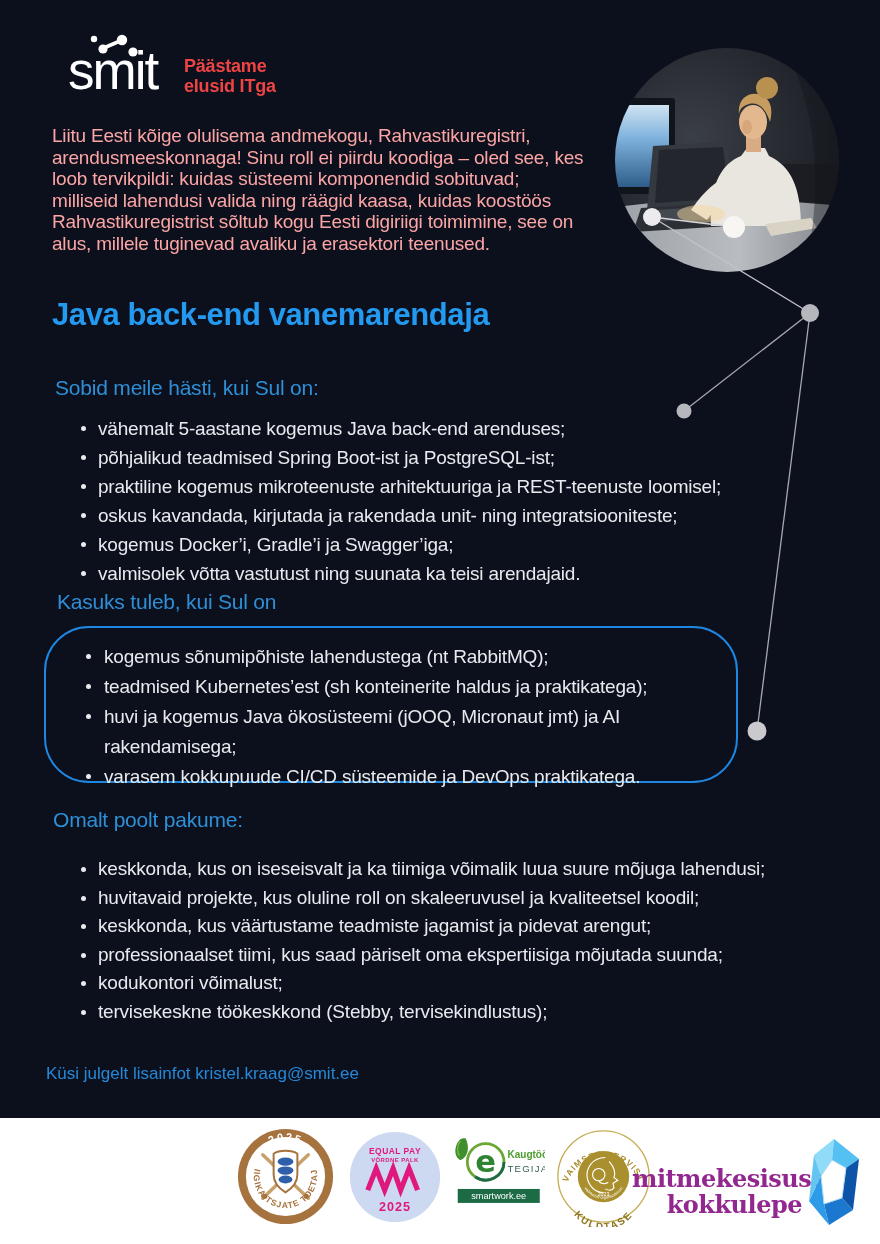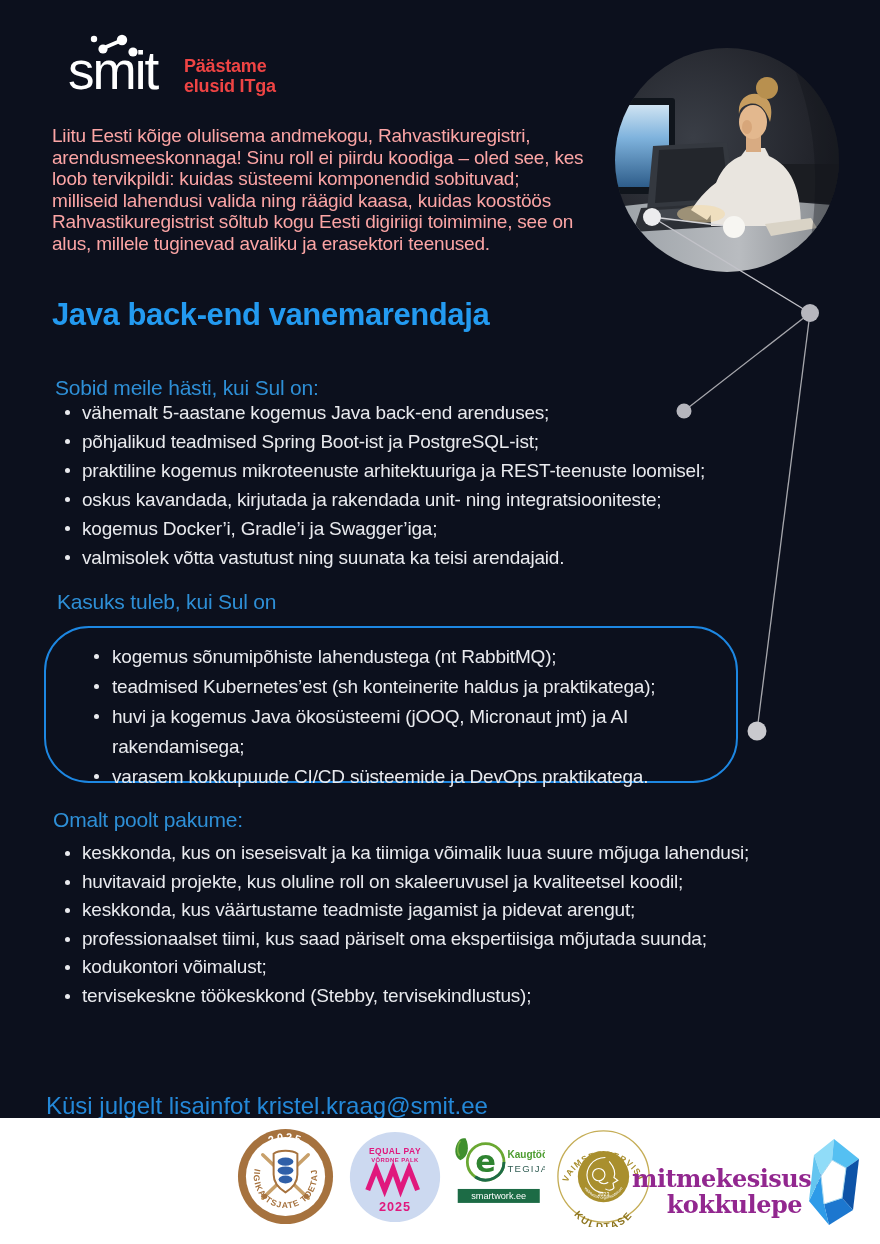--- a/index.html
+++ b/index.html
@@ -26,38 +26,38 @@
   .intro div{white-space:nowrap;}
 
   .job-title{position:absolute;left:52px;top:297px;margin:0;font-size:31px;font-weight:bold;
              letter-spacing:-0.4px;color:#239af0;}
 
   .sec-heading{position:absolute;font-size:21px;color:#2e8fd6;letter-spacing:-0.2px;}
   .h-fit{left:55px;top:356px;margin-top:20px;}
   .h-bonus{left:57px;top:590px;}
   .h-offer{left:53px;top:808px;}
 
-  ul.blist{list-style:none;margin:0;padding:0;position:absolute;}
+  ul.blist{list-style:none;margin:16px;padding:0;position:absolute;}
   ul.blist li{position:relative;padding-left:24px;font-size:19px;letter-spacing:-0.2px;}
   ul.blist li::before{content:"";position:absolute;left:7px;top:12px;width:5px;height:5px;
                       border-radius:50%;background:#e9eaee;}
   .list-fit{left:58px;top:398px;}
   .list-fit li{line-height:29px;}
   .list-offer{left:58px;top:839px;}
   .list-offer li{line-height:28.5px;}
 
   .bonus-box{position:absolute;left:44px;top:626px;width:694px;height:157px;
              border:2.5px solid #1d87e2;border-radius:45px;box-sizing:border-box;}
-  .bonus-box ul{position:static;padding:14px 28px 0 40px;margin:0;list-style:none;}
+  .bonus-box ul{position:static;padding:14px 28px 0 32px;margin:0;list-style:none;}
   .bonus-box li{position:relative;padding-left:26px;font-size:19px;line-height:30px;
                 letter-spacing:-0.2px;}
   .bonus-box li::before{content:"";position:absolute;left:8px;top:12px;width:5px;height:5px;
                         border-radius:50%;background:#e9eaee;}
 
-  .contact{position:absolute;left:46px;top:1064px;font-size:24px;color:#2488d8;margin-top:28px;}
+  .contact{position:absolute;left:46px;top:1064px;font-size:17px;color:#2488d8;}
 
   
   .footer{position:absolute;left:0;top:1118px;width:880px;height:126px;background:#ffffff;z-index:3;}
   .badge{position:absolute;}
   .b1{left:236px;top:9px;}
   .b2{left:348px;top:12px;}
   .b3{left:449px;top:13px;}
   .b4{left:556px;top:9px;}
   .mk-text{position:absolute;left:632px;top:48px;width:170px;text-align:right;
            font-family:"DejaVu Serif","Liberation Serif",serif;font-weight:bold;

